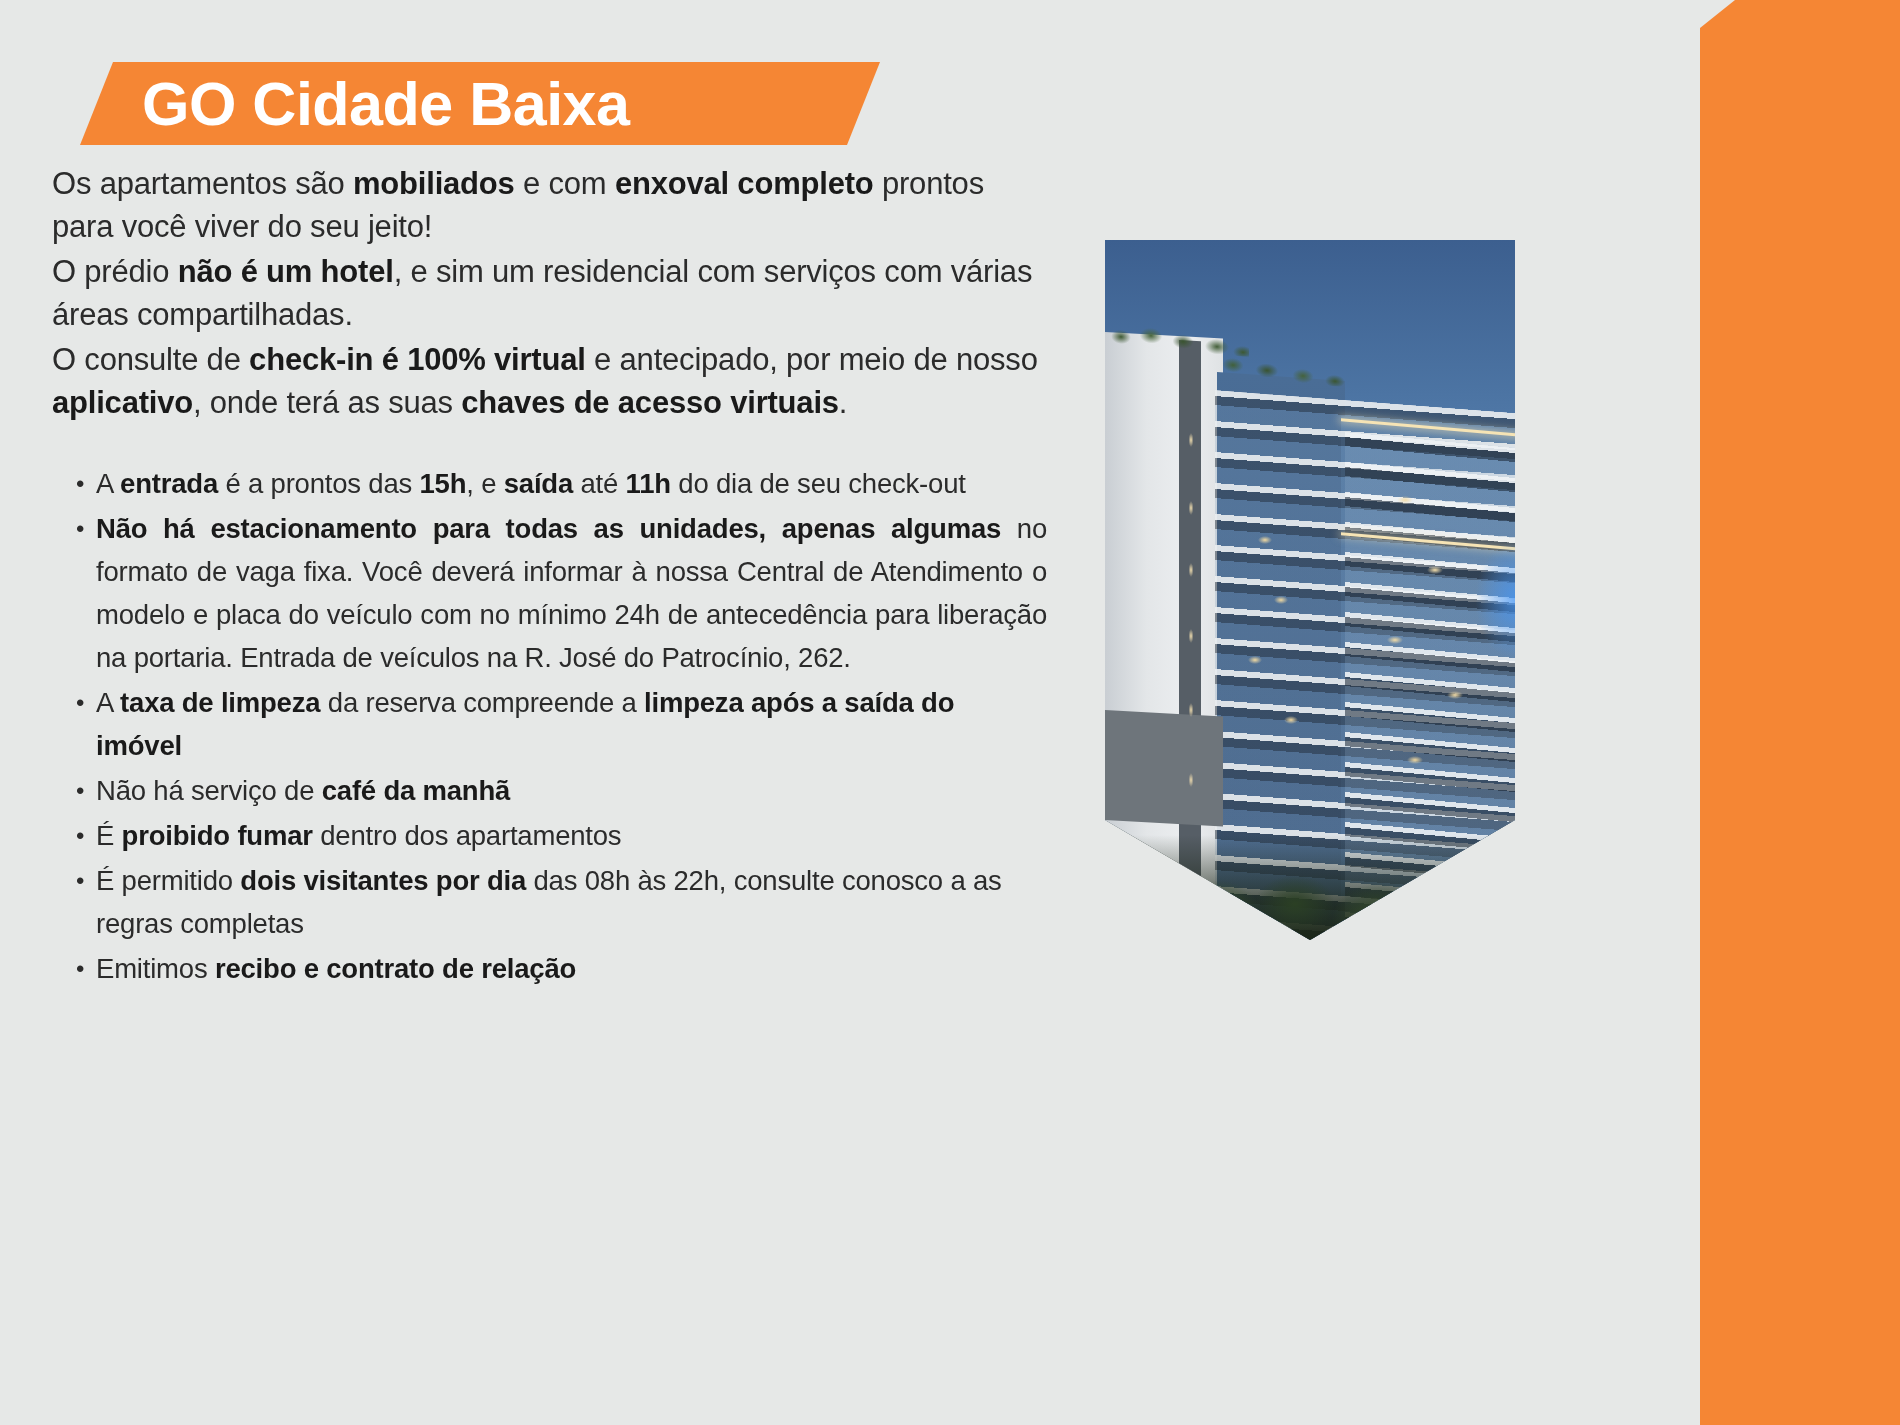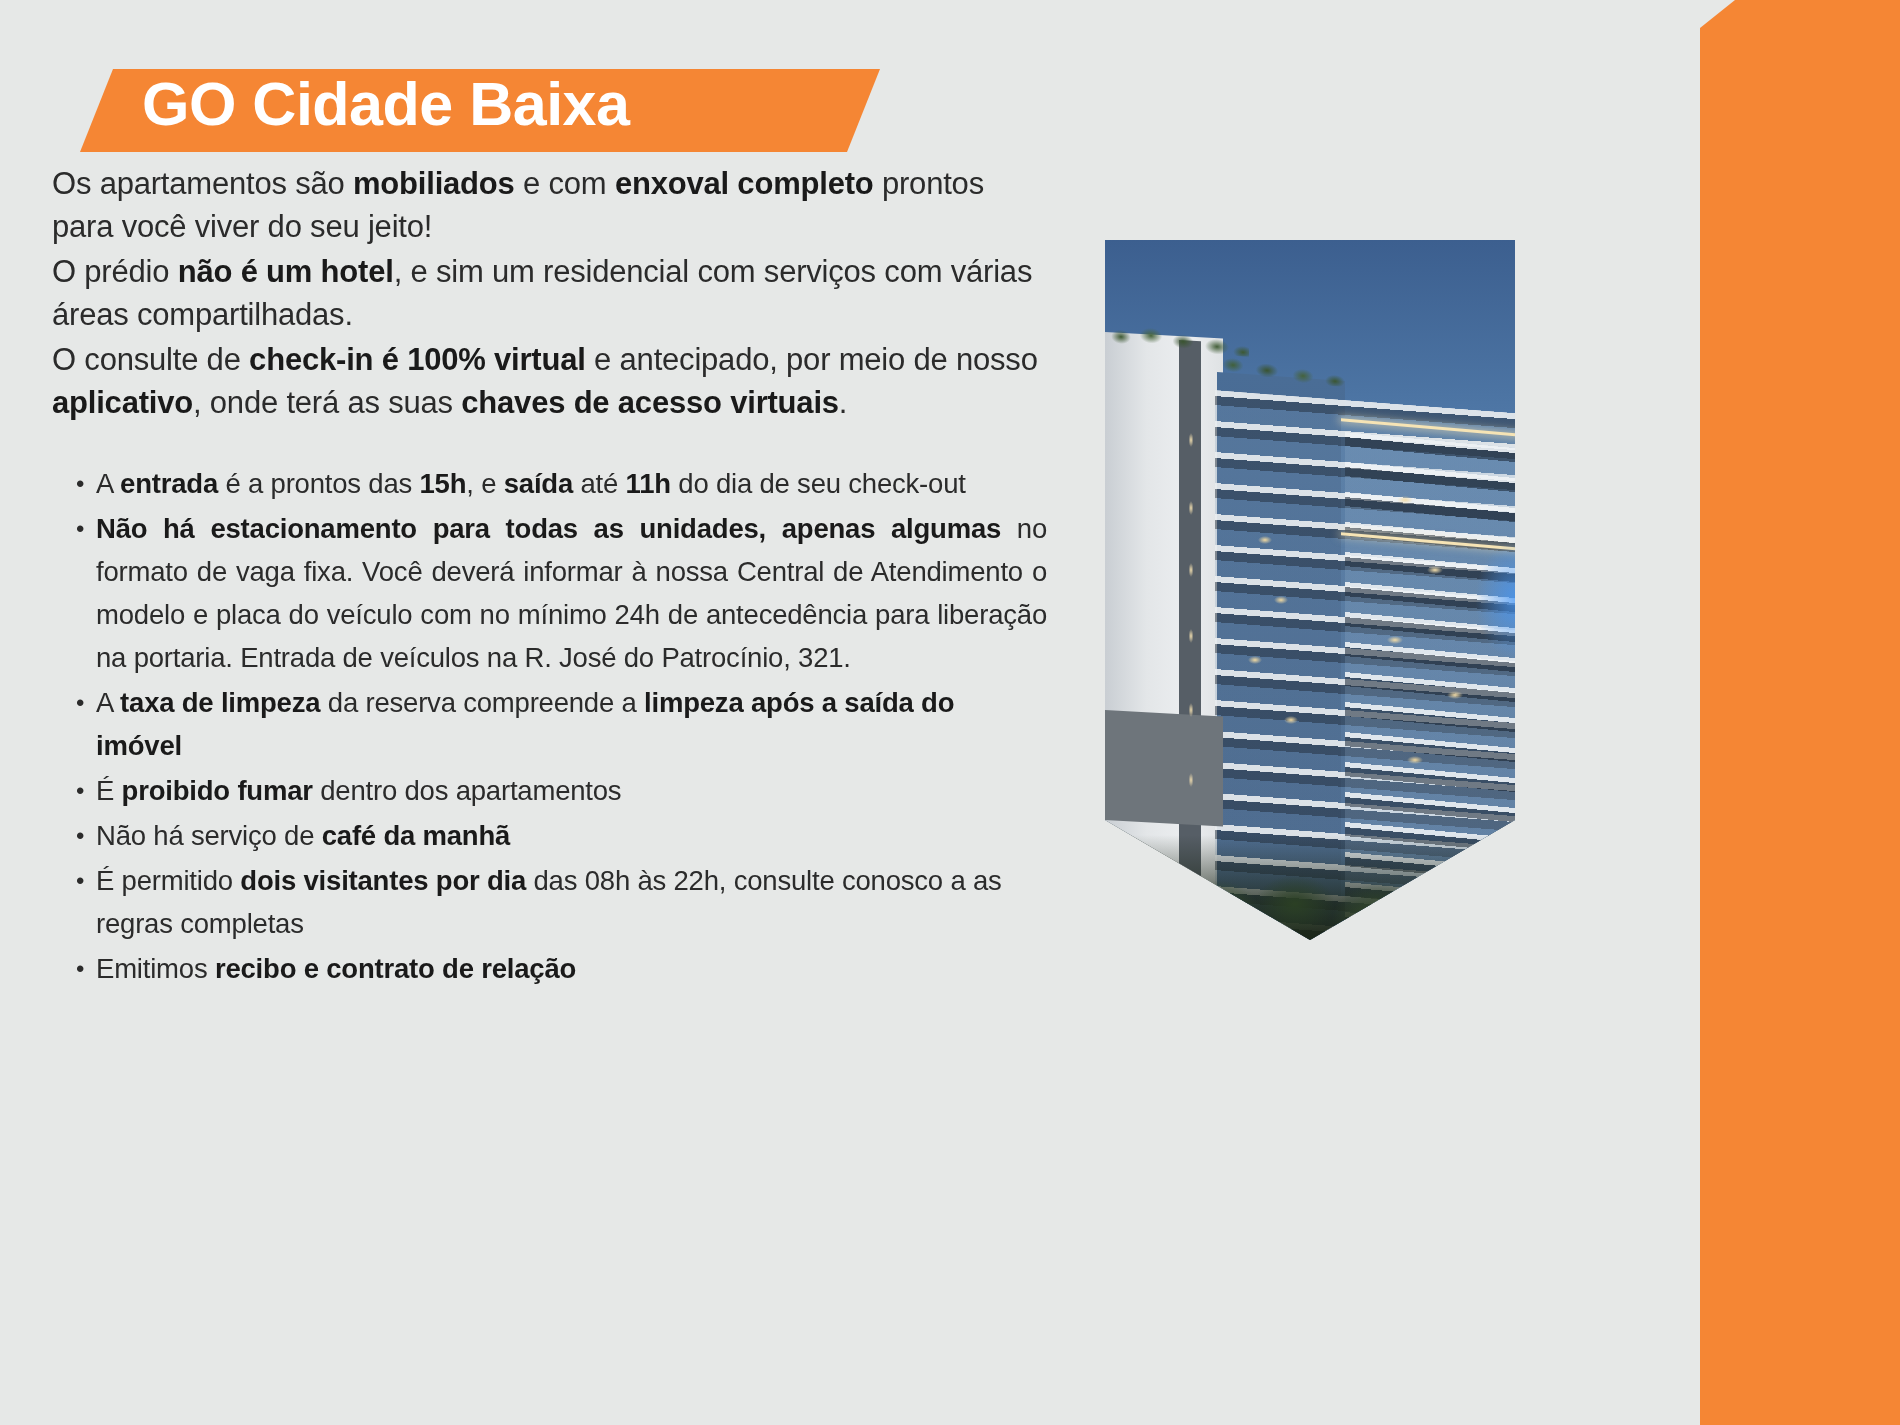--- a/index.html
+++ b/index.html
@@ -24,27 +24,27 @@
     height: 1425px;
     background: #f58634;
     clip-path: polygon(35px 0, 200px 0, 200px 1425px, 0 1425px, 0 28px);
     z-index: 1;
   }
 
   
   .title-banner {
     position: absolute;
     left: 80px;
-    top: 69px;
+    top: 62px;
     width: 800px;
     height: 83px;
     background: #f58634;
     clip-path: polygon(33px 0, 800px 0, 767px 83px, 0 83px);
     display: flex;
-    align-items: flex-start;
+    align-items: center;
     z-index: 3;
   }
   .title-text {
     color: #ffffff;
     font-size: 61px;
     font-weight: bold;
     letter-spacing: -0.5px;
     margin-left: 62px;
     white-space: nowrap;
     font-family: "Liberation Sans", sans-serif;
@@ -316,28 +316,28 @@
     <p><span>O prédio </span><b>não é um hotel</b><span>, e sim um residencial com serviços com várias áreas compartilhadas.</span></p>
 
     <p><span>O consulte de </span><b>check-in é 100% virtual</b><span> e antecipado, por meio de nosso </span><b>aplicativo</b><span>, onde terá as suas </span><b>chaves de acesso virtuais</b><span>.</span></p>
 
   </div>
 
   <ul class="bullets">
 
     <li><span>A </span><b>entrada</b><span> é a prontos das </span><b>15h</b><span>, e </span><b>saída</b><span> até </span><b>11h</b><span> do dia de seu check-out</span></li>
 
-    <li class="justify"><b>Não há estacionamento para todas as unidades, apenas algumas</b><span> no formato de vaga fixa. Você deverá informar à nossa Central de Atendimento o modelo e placa do veículo com no mínimo 24h de antecedência para liberação na portaria. Entrada de veículos na R. José do Patrocínio, 321.</span></li>
+    <li class="justify"><b>Não há estacionamento para todas as unidades, apenas algumas</b><span> no formato de vaga fixa. Você deverá informar à nossa Central de Atendimento o modelo e placa do veículo com no mínimo 24h de antecedência para liberação na portaria. Entrada de veículos na R. José do Patrocínio, 262.</span></li>
 
 
     <li><span>A </span><b>taxa de limpeza</b><span> da reserva compreende a </span><b>limpeza após a saída do imóvel</b></li>
 
+    <li><span>Não há serviço de </span><b>café da manhã</b></li>
+
     <li><span>É </span><b>proibido fumar</b><span> dentro dos apartamentos</span></li>
-
-    <li><span>Não há serviço de </span><b>café da manhã</b></li>
 
     <li><span>É permitido </span><b>dois visitantes por dia</b><span> das 08h às 22h, consulte conosco a as regras completas</span></li>
 
 
     <li><span>Emitimos </span><b>recibo e contrato de relação</b></li>
 
   </ul>
 </div>
 
 </body></html>

